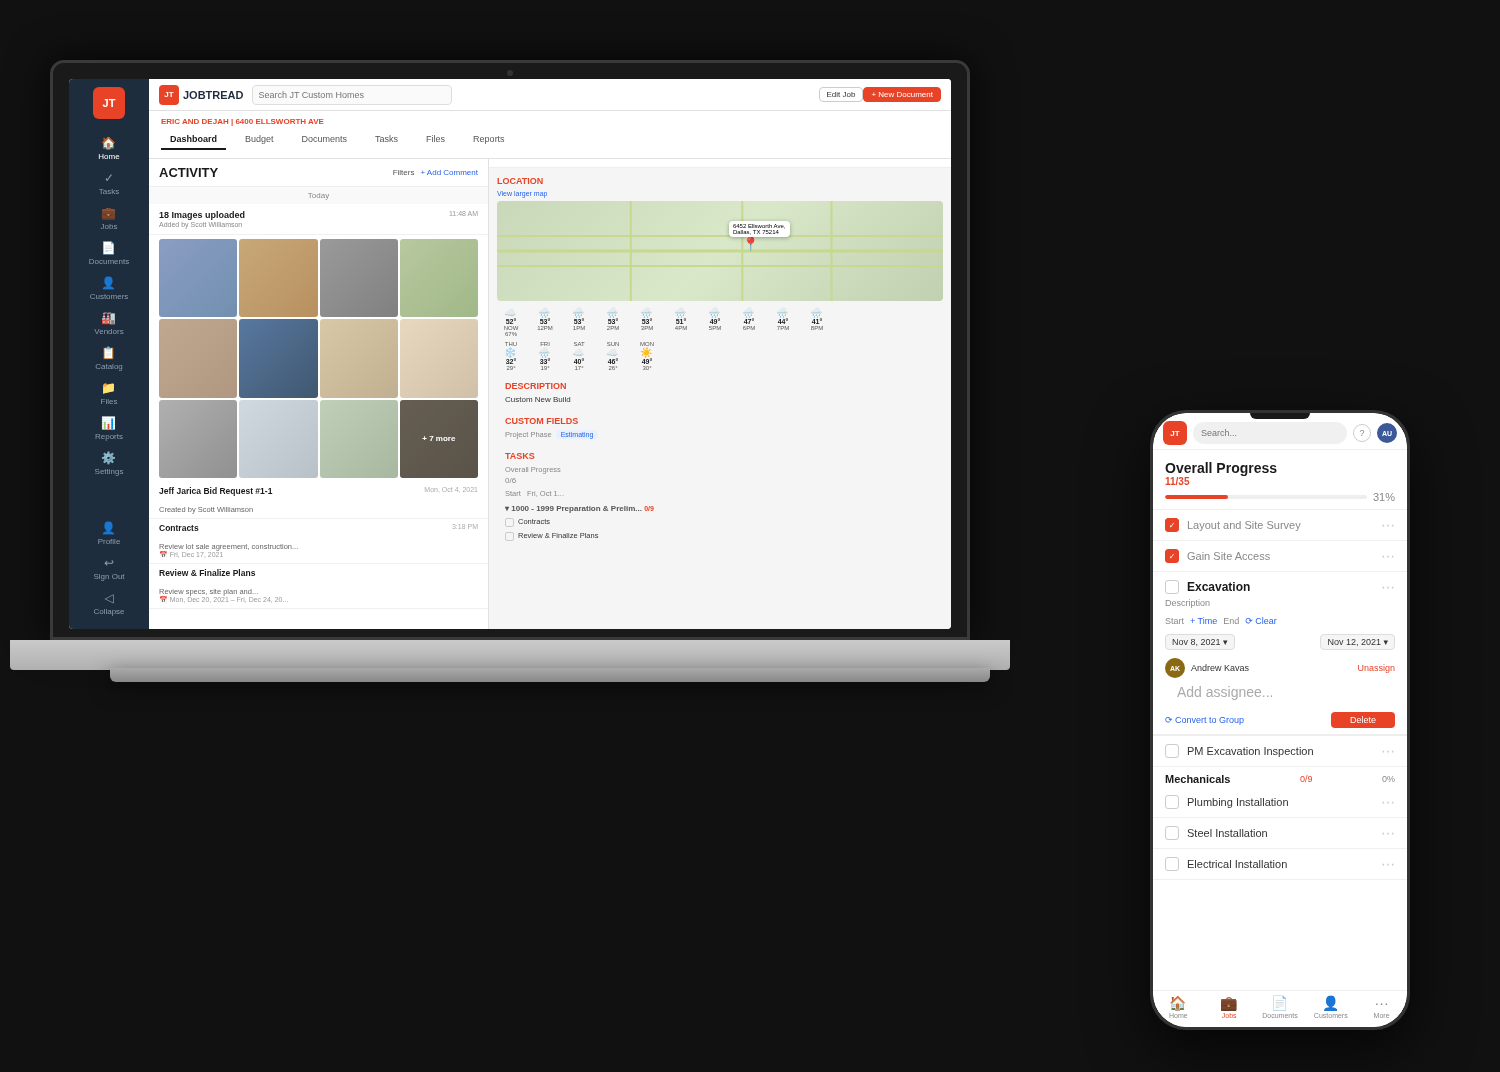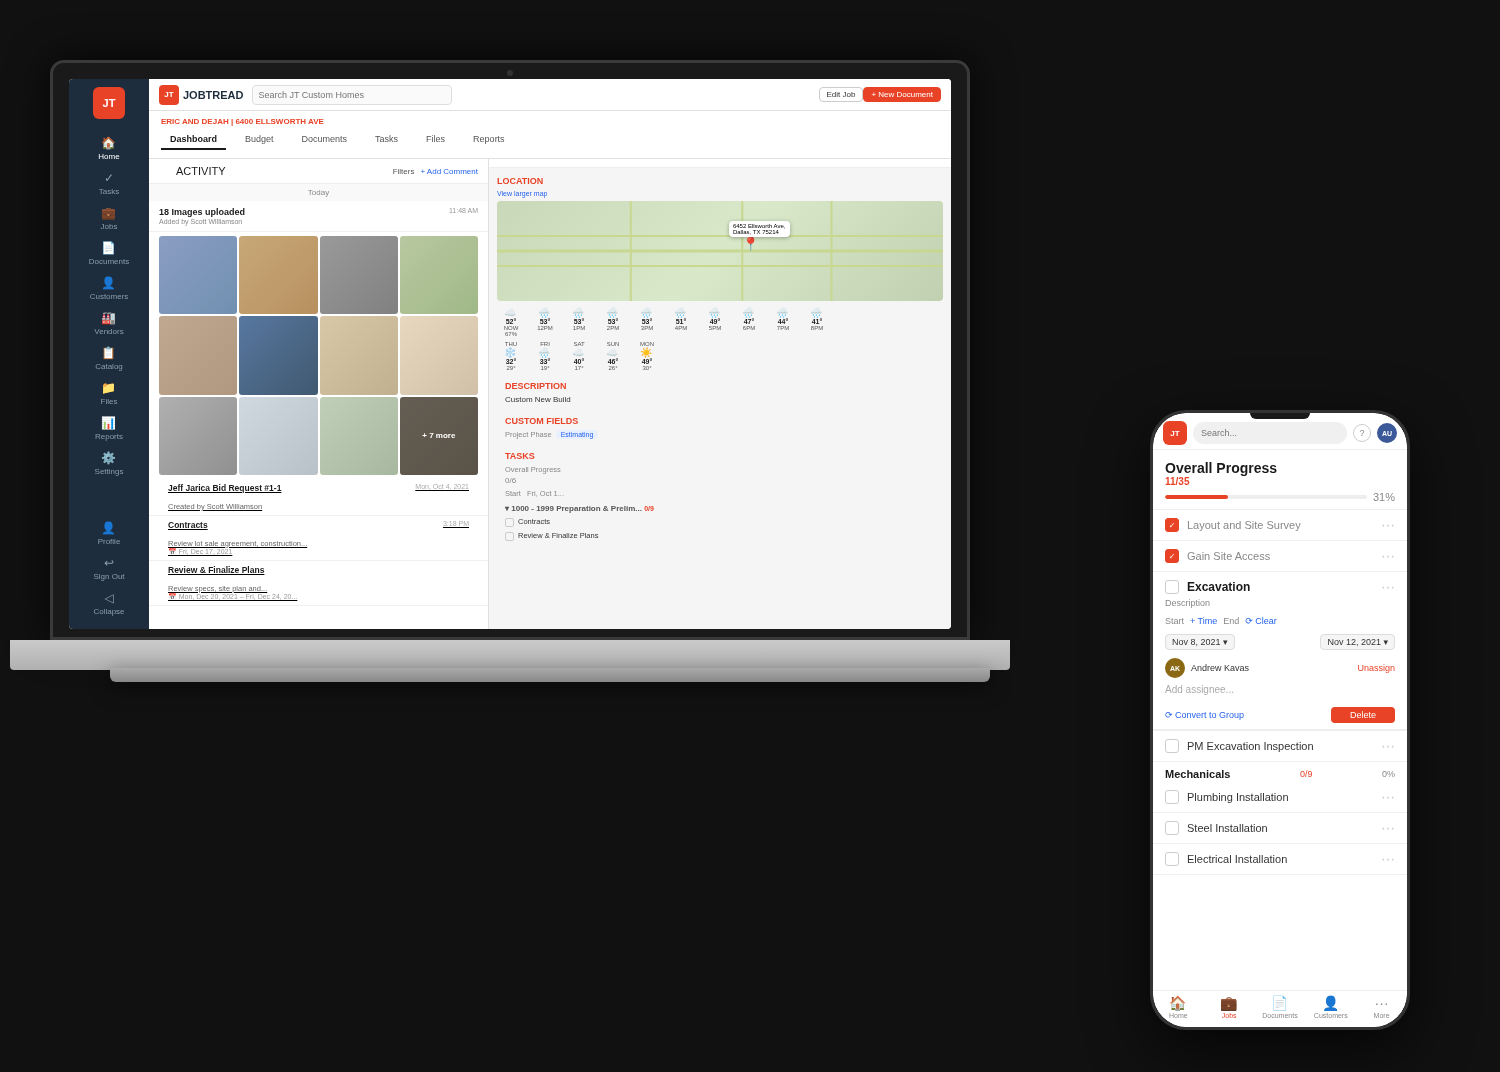--- a/index.html
+++ b/index.html
@@ -221,21 +221,21 @@
       flex-direction: column;
     }
     .activity-header {
       padding: 6px 10px;
       display: flex;
       align-items: center;
       justify-content: space-between;
       border-bottom: 1px solid #eee;
     }
     .activity-title {
-      font-size: 11px; font-weight: 400; color: #1a1a1a; margin-left: 17px;
+      font-size: 13px; font-weight: 700; color: #1a1a1a;
     }
     .activity-actions {
       display: flex; gap: 6px;
     }
     .activity-btn {
       font-size: 8px; color: #555; cursor: pointer;
     }
     .activity-btn.blue { color: #2563eb; }
 
     .activity-date-label {
@@ -285,23 +285,22 @@
       display: flex;
       align-items: center;
       justify-content: center;
       color: white;
       font-size: 8px;
       font-weight: 600;
     }
 
     
     .log-item {
-      padding: 4px 19px;
+      padding: 4px 10px;
       border-bottom: 1px solid #f0f0f0;
-      text-decoration: underline;
     }
     .log-item-header {
       display: flex; justify-content: space-between;
     }
     .log-item-title {
       font-size: 8.5px; font-weight: 600; color: #1a1a1a;
     }
     .log-item-time {
       font-size: 7px; color: #aaa;
     }
@@ -687,23 +686,23 @@
     .phone-assignee-name {
       font-size: 9px; color: #333;
     }
     .phone-unassign-btn {
       margin-left: auto;
       font-size: 9px;
       color: #e84327;
       cursor: pointer;
     }
     .phone-add-assignee {
-      font-size: 10px;
+      font-size: 14px;
       color: #aaa;
-      padding: 2px 12px 6px;
+      padding: 2px 24px 6px;
     }
     .phone-action-row {
       display: flex;
       align-items: center;
       justify-content: space-between;
       padding: 6px 12px;
     }
     .phone-convert-btn {
       font-size: 9px;
       color: #2563eb;

